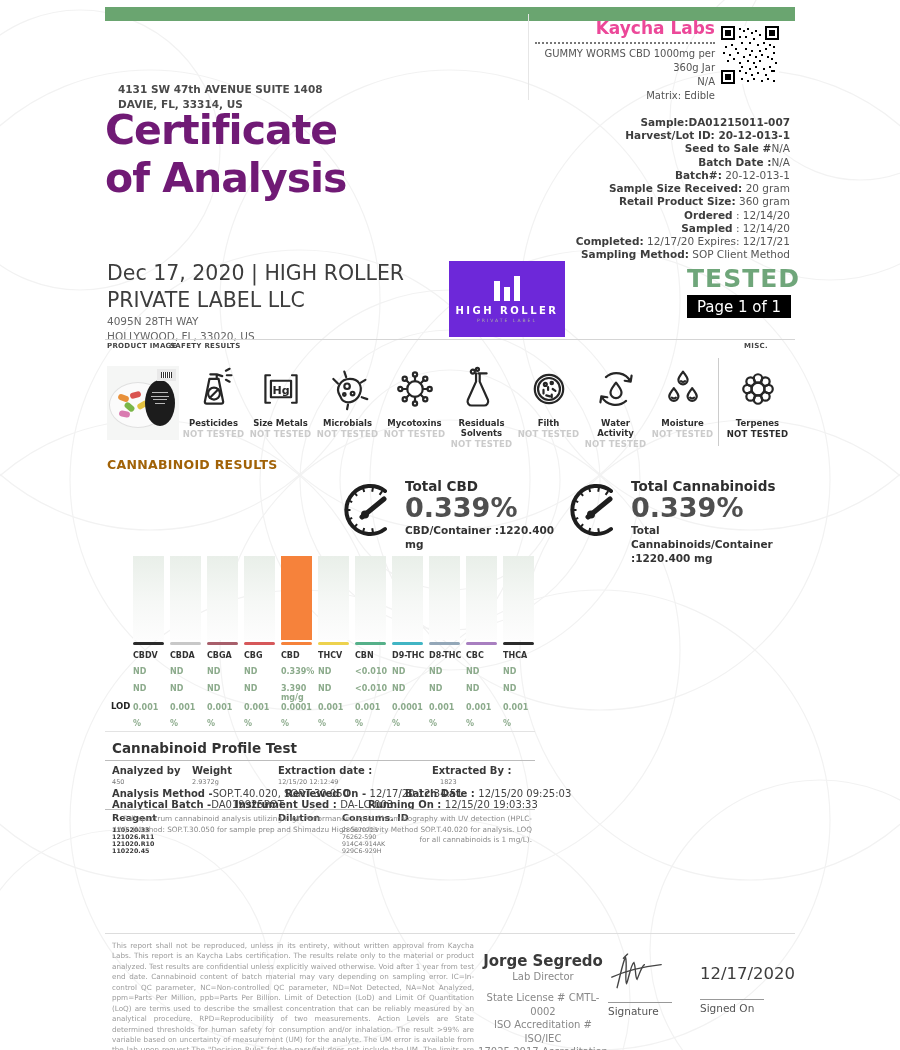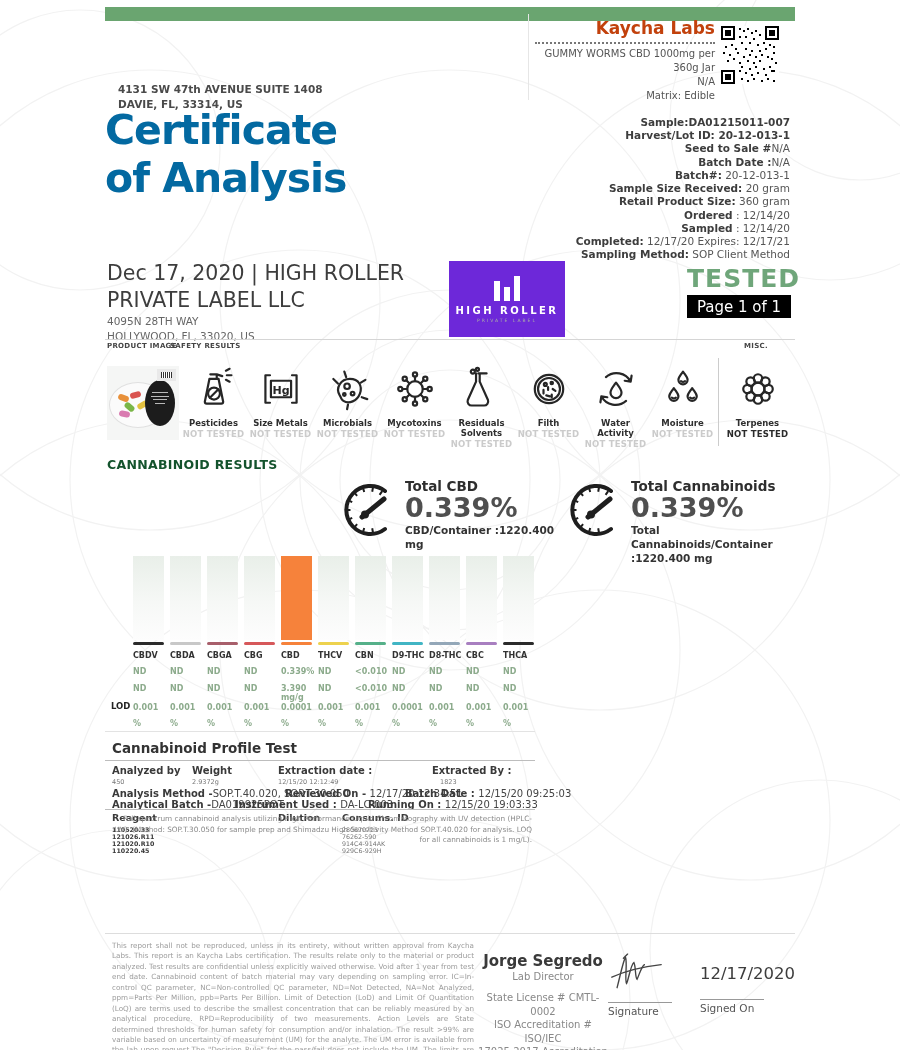--- a/index.html
+++ b/index.html
@@ -12,27 +12,27 @@
   
   #green-bar{left:105px;top:7px;width:690px;height:14px;background:#6AA570;}
   #kaycha-logo{left:116px;top:28px;display:flex;align-items:flex-start;}
   #kaycha-text{margin-left:8px;}
   #kaycha-name{font-size:31px;color:#4f4f4f;line-height:1;}
   #kaycha-name sup{font-size:12px;color:#4f4f4f;}
   #kaycha-labs{font-size:12px;letter-spacing:9px;color:#6a6a6a;margin-top:2px;margin-left:34px;}
   #lab-address{left:118px;top:82px;font-size:10.5px;font-weight:bold;color:#4a4a4a;line-height:1.4;}
   #hdr-divider{left:528px;top:14px;width:1px;height:86px;background:#e6e6e6;}
   #lab-block{left:535px;top:18px;width:180px;text-align:right;}
-  #lab-block .lab-name{font-size:17px;font-weight:bold;color:#c2410c;}
+  #lab-block .lab-name{font-size:17px;font-weight:bold;color:#ec4899;}
   #lab-block .dotline{border-top:2px dotted #777;margin:4px 0 3px 0;}
   #lab-block .prod{font-size:10px;color:#555;line-height:1.4;}
   #qr{left:721px;top:26px;}
 
   
-  #coa-title{left:105px;top:106px;font-size:41px;font-weight:bold;color:#0369a1;line-height:1.18;letter-spacing:-1px;}
+  #coa-title{left:105px;top:106px;font-size:41px;font-weight:bold;color:#701a75;line-height:1.18;letter-spacing:-1px;}
   #sample-info{right:110px;top:116px;text-align:right;font-size:10.5px;color:#555;line-height:1.26;}
   #sample-info .lbl{font-weight:bold;color:#3d3d3d;}
   #sample-info .v{color:#555;}
   #sample-info .v.strong{font-weight:bold;color:#3d3d3d;}
 
   
   #client-head{left:107px;top:260px;font-size:20.5px;color:#3d3d3d;line-height:1.3;}
   #client-addr{left:107px;top:314px;font-size:10.5px;color:#666;line-height:1.4;}
 
   
@@ -62,21 +62,21 @@
   #icon-row{left:180px;top:362px;display:flex;align-items:flex-start;}
   .tcol{width:67px;text-align:center;}
   .tcol .ic{height:54px;display:flex;align-items:center;justify-content:center;}
   .t-name{font-size:8.5px;font-weight:bold;color:#2e2e2e;margin-top:3px;line-height:1.15;}
   .t-status{font-size:8.5px;font-weight:bold;color:#CBCBCB;letter-spacing:0.2px;line-height:1.2;}
   .t-status.dark{color:#2b2b2b;}
   #misc-divider{width:1px;background:#ccc;height:88px;margin:-4px 5px 0 2px;}
   .ticon{stroke:#262626;fill:none;stroke-width:2.4;stroke-linecap:round;stroke-linejoin:round;}
 
   
-  #cr-head{left:107px;top:457px;font-size:12.5px;font-weight:bold;color:#14532d;letter-spacing:0.3px;}
+  #cr-head{left:107px;top:457px;font-size:12.5px;font-weight:bold;color:#a16207;letter-spacing:0.3px;}
   .gauge-group{top:478px;display:flex;}
   .gauge-text{margin-left:4px;}
   .g-title{font-size:13.5px;font-weight:bold;color:#2e2e2e;}
   .g-value{font-size:27px;font-weight:bold;color:#4f4f4f;line-height:1.05;}
   .g-sub{font-size:10.5px;font-weight:bold;color:#333;margin-top:2px;line-height:1.3;}
 
   
   #chart{left:133px;top:556px;display:flex;}
   .bar-col{width:31px;margin-right:6px;display:flex;flex-direction:column;}
   .bar-track{width:31px;height:84px;position:relative;

